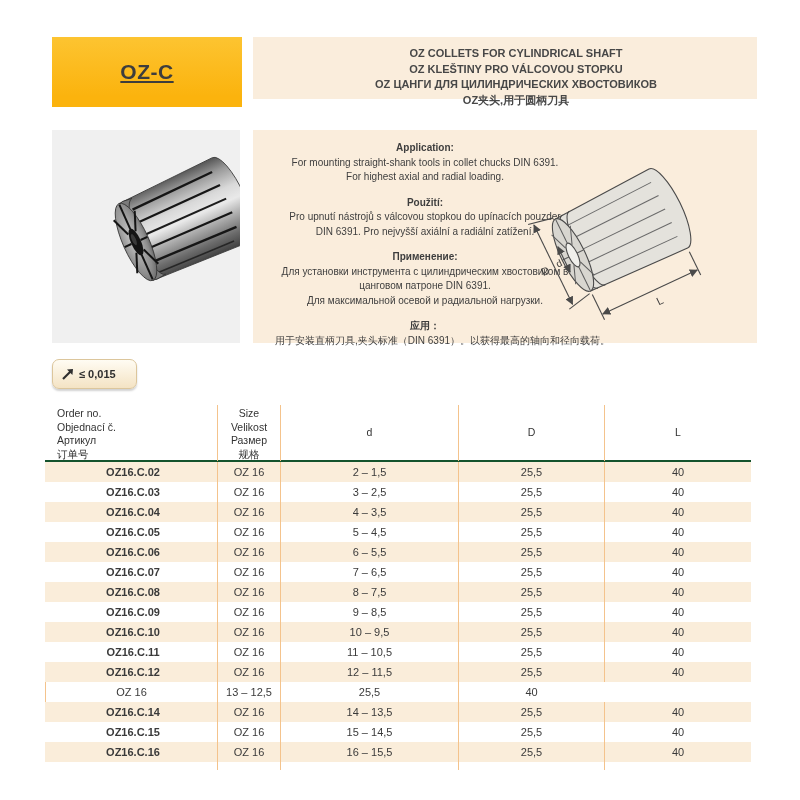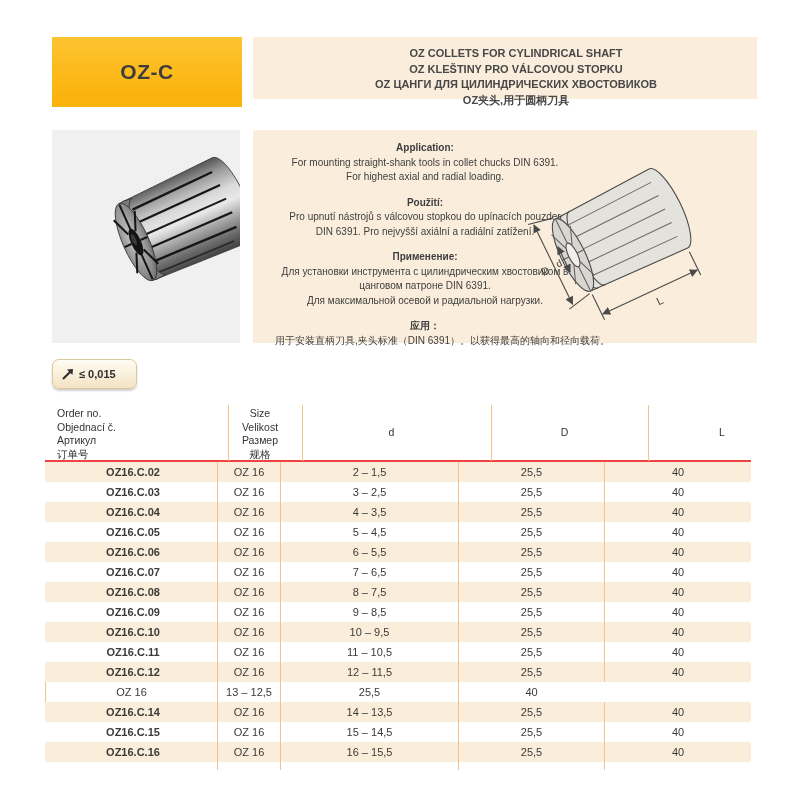--- a/index.html
+++ b/index.html
@@ -3,21 +3,21 @@
 <meta charset="utf-8">
 <style>
   html,body{margin:0;padding:0;background:#ffffff;}
   .page{position:relative;width:800px;height:800px;background:#ffffff;
         font-family:"Liberation Sans","DejaVu Sans",sans-serif;color:#3a3a3a;overflow:hidden;}
 
   
   .code-box{position:absolute;left:52px;top:37px;width:190px;height:70px;
     background:linear-gradient(180deg,#FDC431 0%,#FBB30D 85%);
     display:flex;align-items:center;justify-content:center;
-    font-size:21px;font-weight:bold;color:#3d3d3d;letter-spacing:.5px;}
+    font-size:21px;font-weight:bold;color:#3d3d3d;letter-spacing:.5px;text-decoration:underline;}
   .title-box{position:absolute;left:253px;top:37px;width:504px;height:62px;
     background:#FAEDDC;box-sizing:border-box;padding:9px 0 0 22px;text-align:center;}
   .title-box .t-line{font-size:11px;font-weight:bold;line-height:15.5px;color:#474747;white-space:nowrap;}
 
   
   .photo-box{position:absolute;left:52px;top:130px;width:188px;height:213px;background:#F0F0F0;}
   .app-box{position:absolute;left:253px;top:130px;width:504px;height:213px;
     background:#FAEDDC;box-sizing:border-box;padding:11px 0 0 22px;}
   .app-text{width:300px;font-size:10px;line-height:14.5px;color:#3e3e3e;text-align:center;}
   .app-heading{font-weight:bold;margin-top:11px;white-space:nowrap;}
@@ -28,21 +28,21 @@
   
   .badge{position:absolute;left:52px;top:359px;height:28px;padding:0 20px 0 8px;
     display:inline-flex;align-items:center;gap:4px;border-radius:7px;
     background:linear-gradient(180deg,#FFFCF3 0%,#F4E3C4 100%);
     border:1px solid #DCC69C;box-shadow:0 2px 2px rgba(0,0,0,0.18);}
   .badge .val{font-size:11px;font-weight:bold;color:#2e2e2e;}
 
   
   .spec-table{position:absolute;left:45px;top:405px;width:706px;}
   .grid5{display:grid;grid-template-columns:172px 63px 178px 146px 147px;}
-  .thead{height:55px;border-bottom:2px solid #ef4444;font-size:10.5px;color:#333;gap:11px;}
+  .thead{height:55px;border-bottom:2px solid #14532d;font-size:10.5px;color:#333;}
   .th{box-sizing:border-box;padding-top:2px;display:flex;flex-direction:column;justify-content:flex-start;}
   .th.center{align-items:center;text-align:center;}
   .th.single{justify-content:center;padding-top:0;}
   .th .th-line{line-height:13.5px;white-space:nowrap;}
   .th-left{padding-left:12px;}
   .bL{border-left:1px solid #F4C38C;}
   .tbody .trow{height:20px;line-height:20px;font-size:11px;}
   .tbody .trow:nth-child(odd){background:#FAEDDA;}
   .trow .cell{box-sizing:border-box;white-space:nowrap;overflow:hidden;}
   .trow .c0{font-weight:bold;padding-left:4px;text-align:center;}

